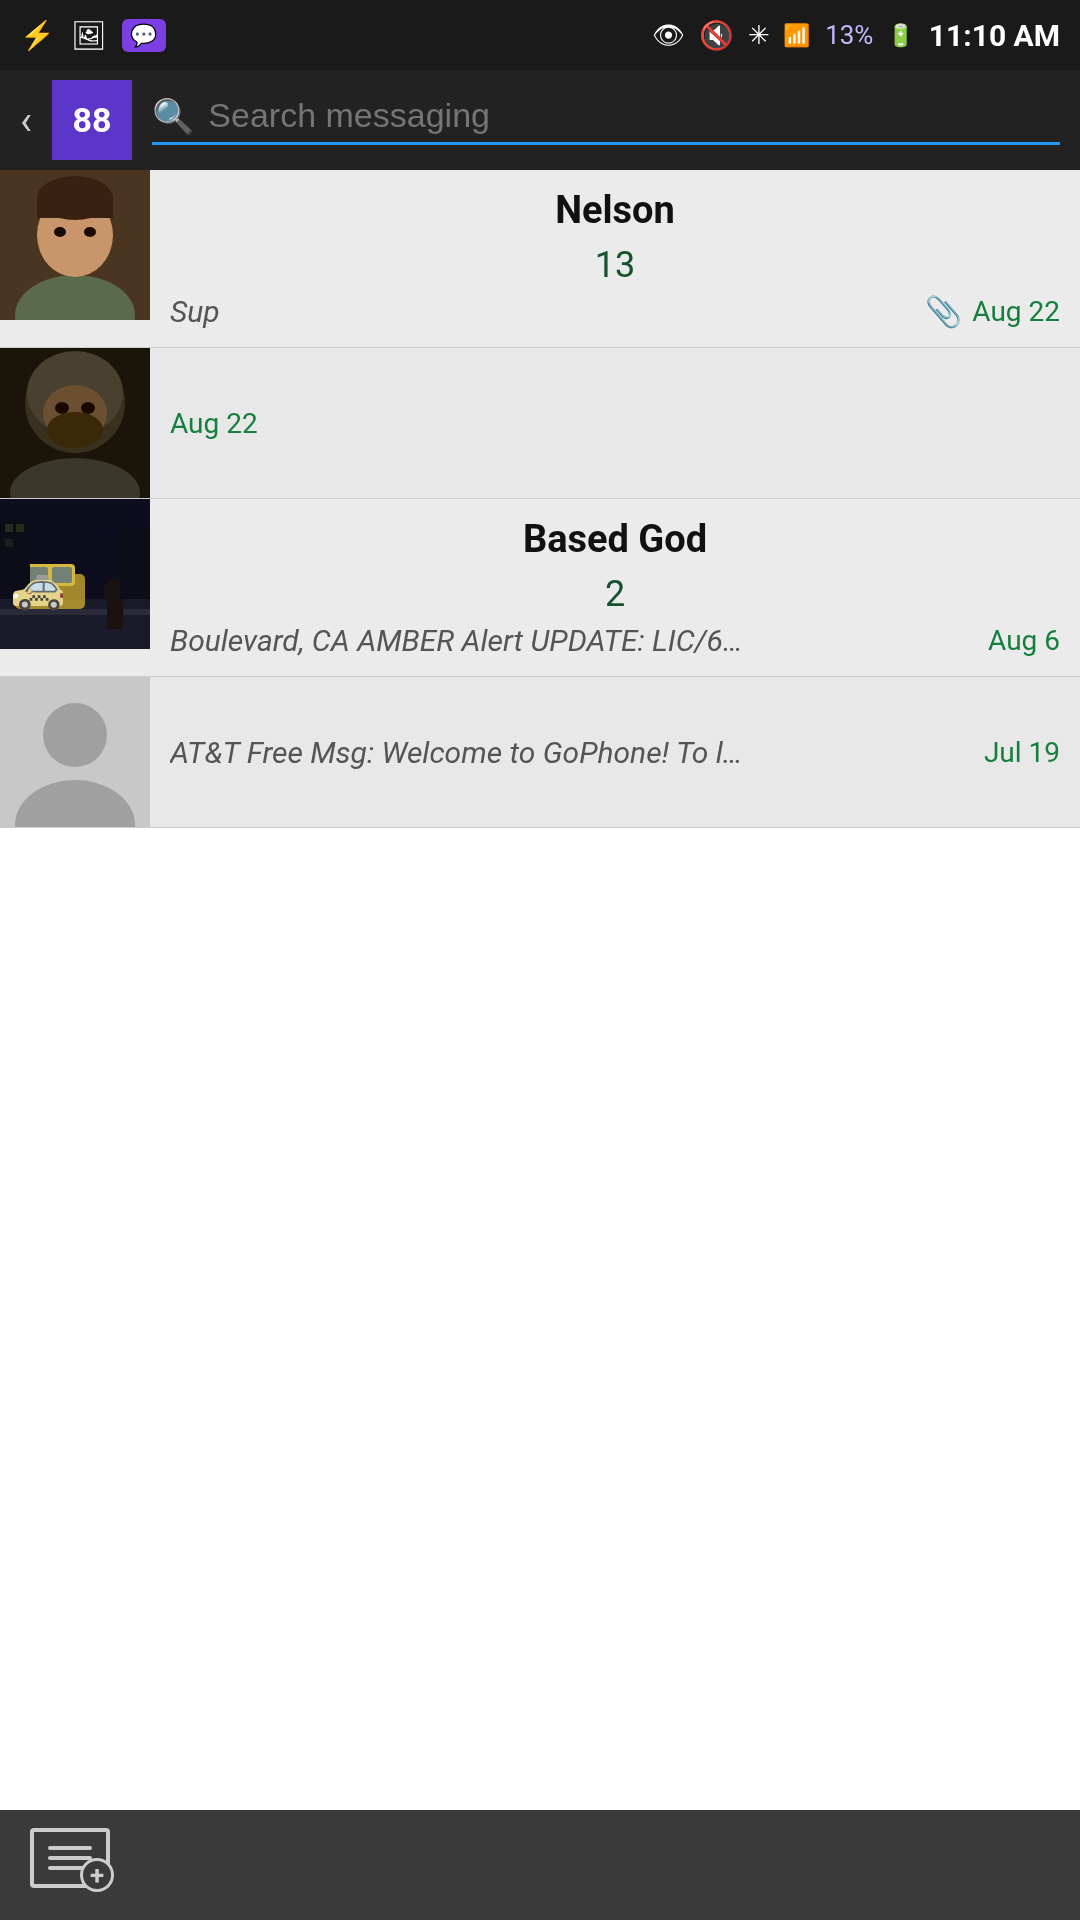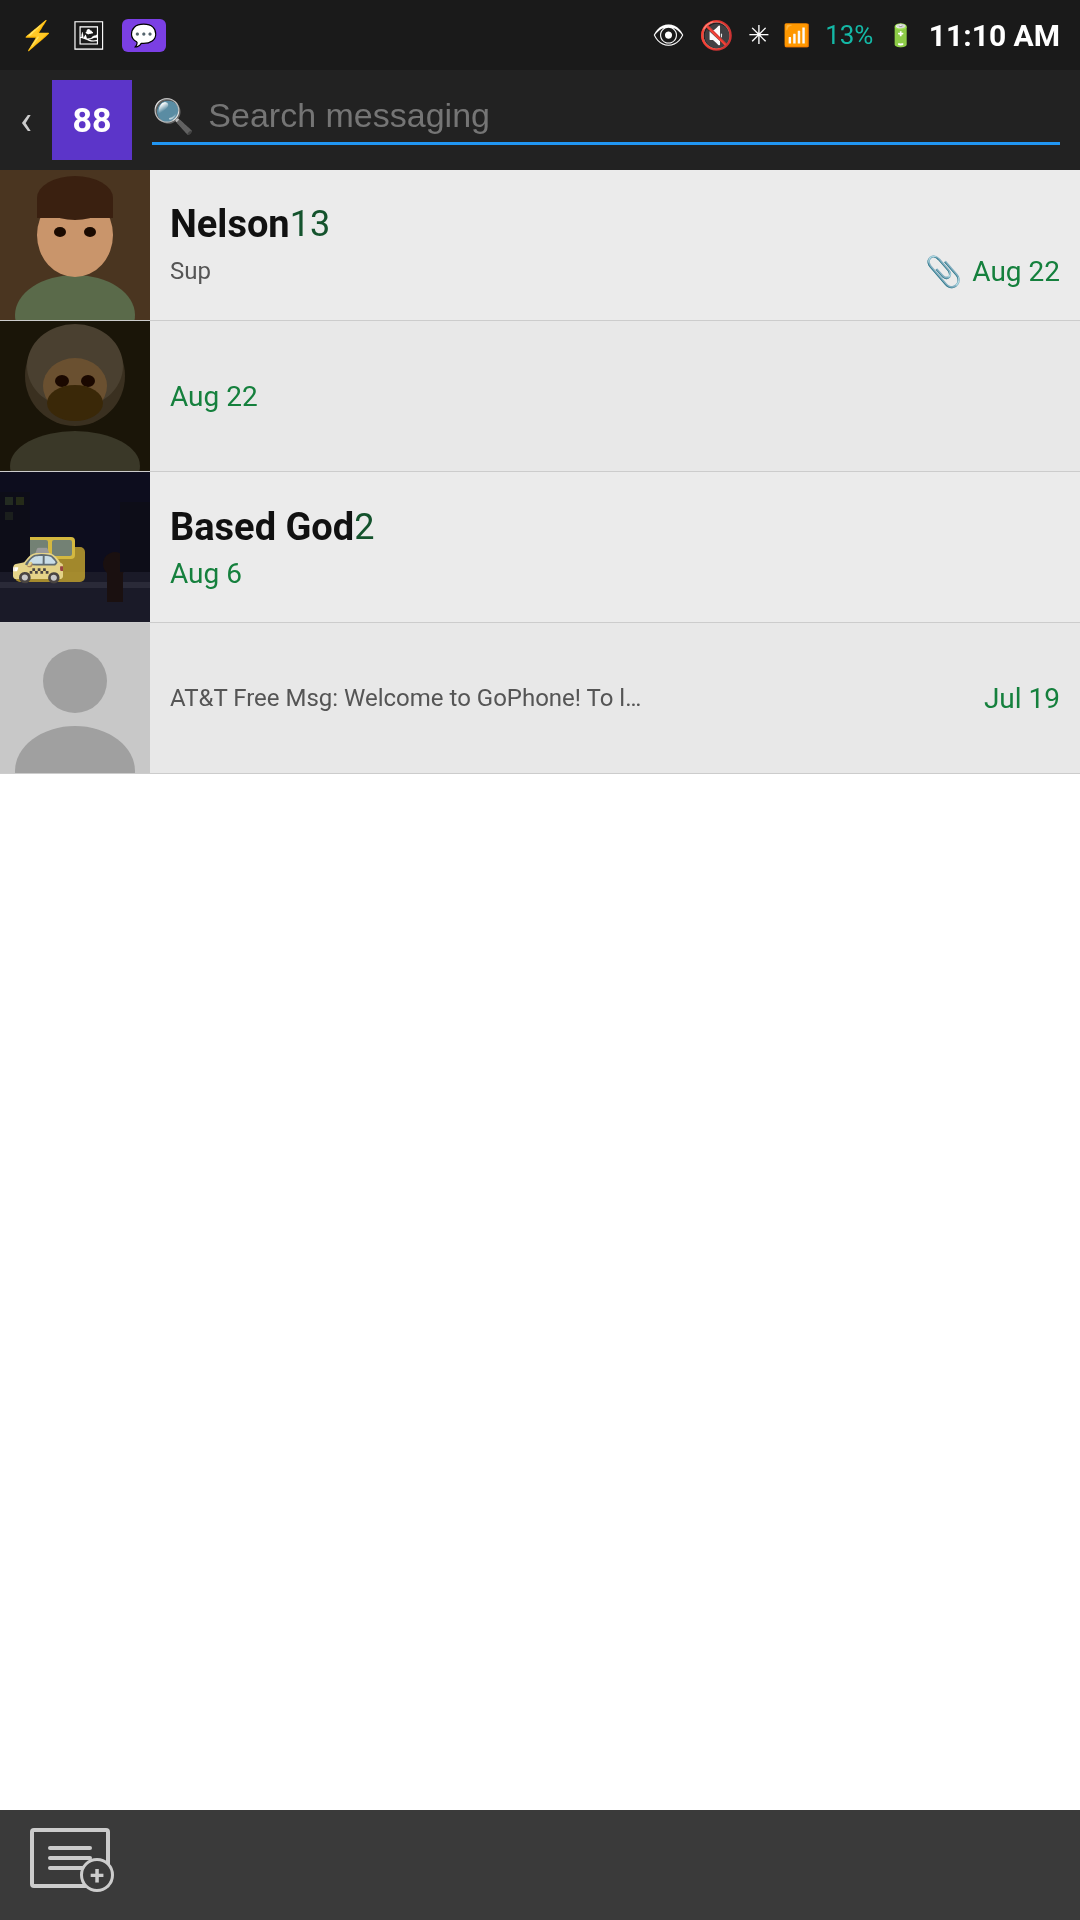--- a/index.html
+++ b/index.html
@@ -43,21 +43,21 @@
       font-size: 28px;
     }
 
     .time-text {
       color: #fff;
       font-size: 30px;
       font-weight: bold;
     }
 
     .battery-text {
-      color: #14b8a6;
+      color: #c4b5fd;
       font-size: 26px;
     }
 
     
     .header {
       width: 100%;
       height: 100px;
       background: #222;
       display: flex;
       align-items: center;
@@ -219,20 +219,22 @@
       display: flex;
       flex-direction: column;
       justify-content: center;
       gap: 8px;
     }
 
     .conv-top {
       display: flex;
       align-items: center;
       justify-content: flex-start;
+      gap: 12px;
+      flex-direction: column;
     }
 
     .conv-name {
       font-size: 38px;
       font-weight: bold;
       color: #111;
     }
 
     .conv-unread {
       font-size: 36px;
@@ -240,27 +242,28 @@
       font-weight: normal;
     }
 
     .conv-bottom {
       display: flex;
       align-items: center;
       justify-content: space-between;
     }
 
     .conv-preview {
-      font-size: 24px;
+      font-size: 30px;
       color: #555;
       flex: 1;
       white-space: nowrap;
       overflow: hidden;
       text-overflow: ellipsis;
       max-width: 650px;
+      font-style: italic;
     }
 
     .conv-meta {
       display: flex;
       align-items: center;
       gap: 10px;
     }
 
     .attach-icon {
       color: #999;
@@ -470,20 +473,21 @@
           <rect x="5" y="40" width="8" height="8" fill="#3a4a2a" opacity="0.3"></rect>
         </svg>
       </div>
     </div>
     <div class="conv-content">
       <div class="conv-top">
         <span class="conv-name">Based God</span>
         <span class="conv-unread">2</span>
       </div>
       <div class="conv-bottom">
+        <span class="conv-preview">Boulevard, CA AMBER Alert UPDATE: LIC/6…</span>
         <div class="conv-meta">
           <span class="conv-date">Aug 6</span>
         </div>
       </div>
     </div>
   </div>
 
   <div class="conversation-item">
     <div class="avatar">
       <div class="avatar-unknown">

